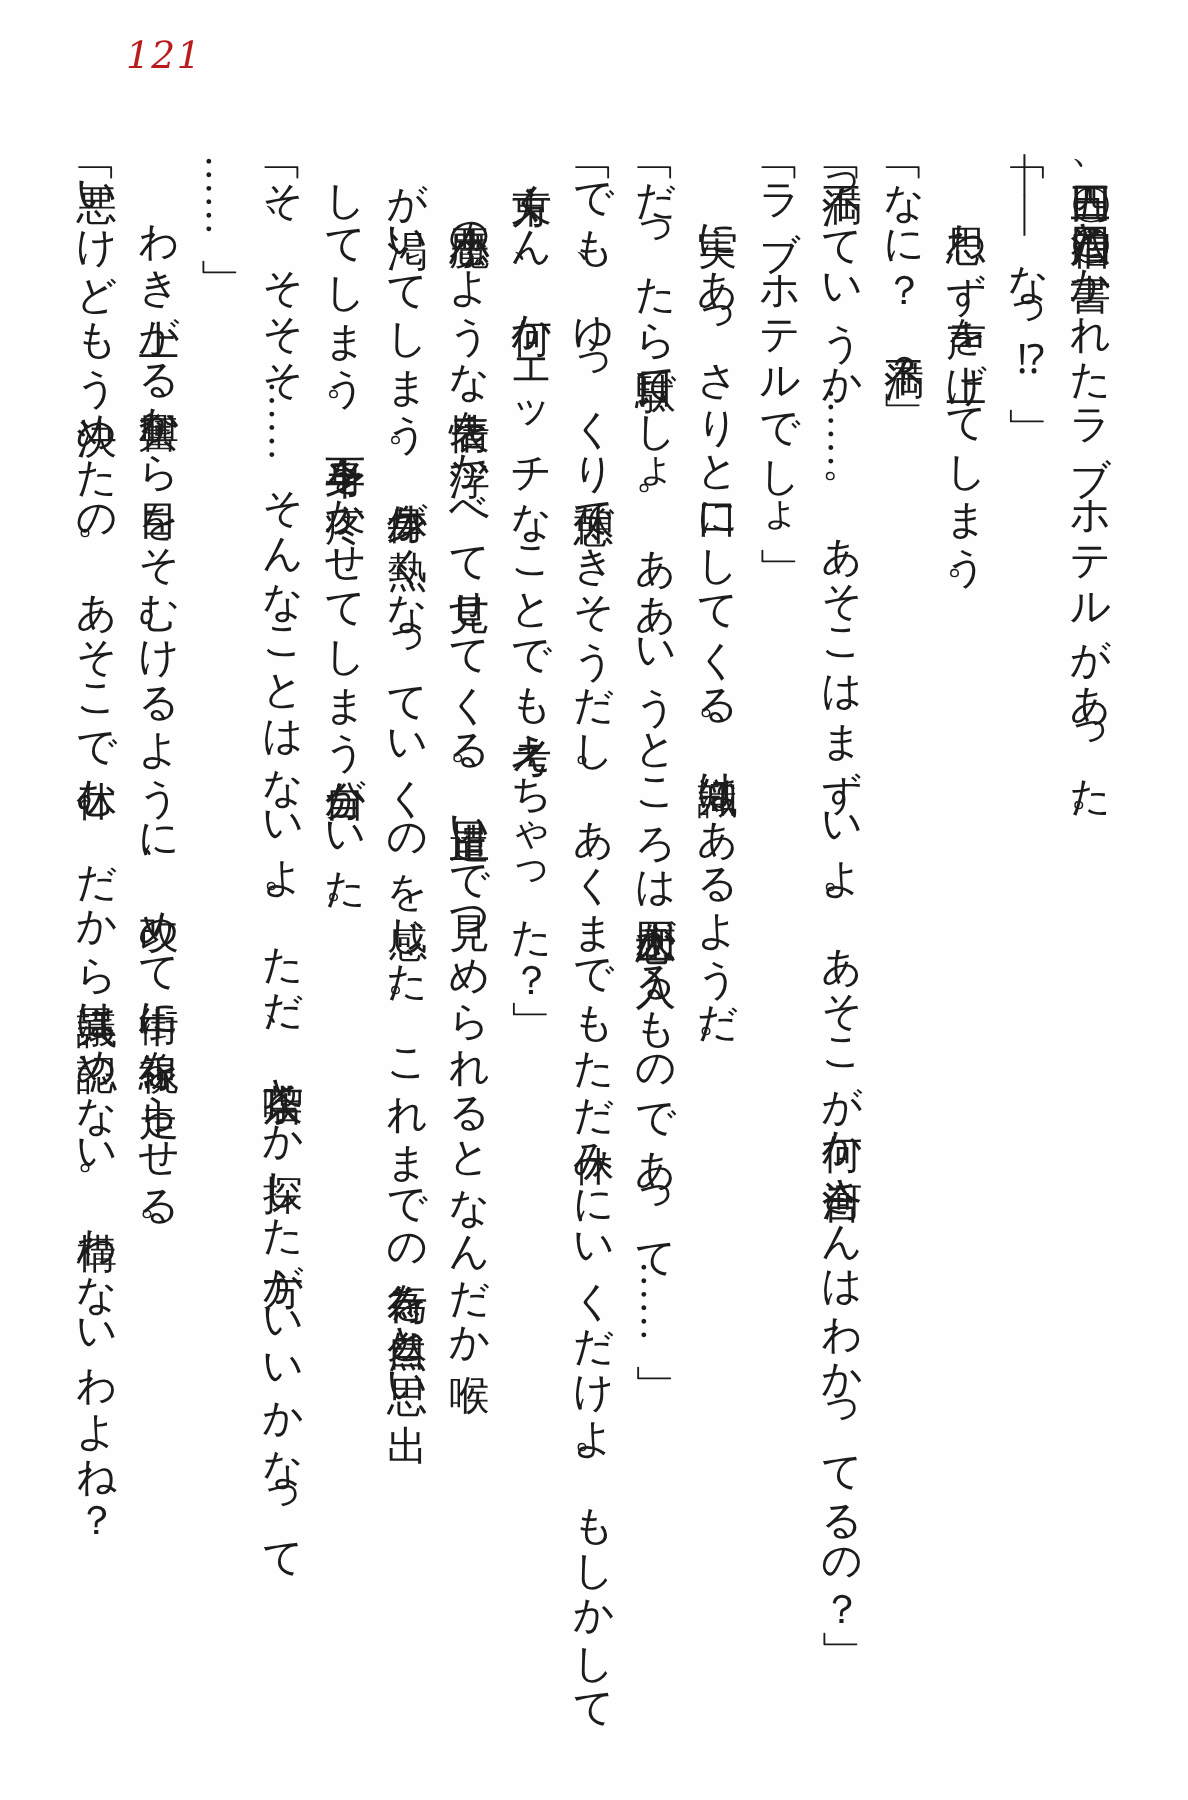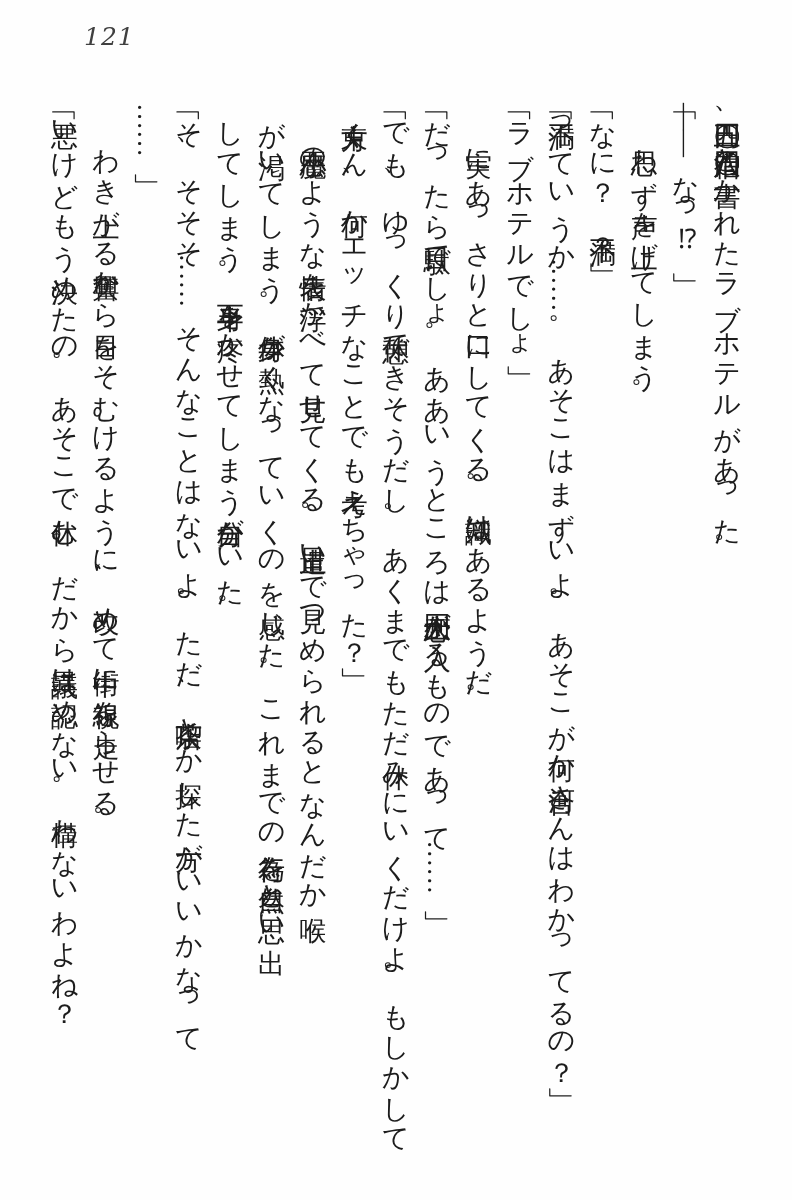--- a/index.html
+++ b/index.html
@@ -14,21 +14,21 @@
     overflow: hidden;
     font-family: "Liberation Serif", serif;
   }
   .page-number {
     position: absolute;
     left: 84px;
     top: 22px;
     font-family: "DejaVu Serif", serif;
     font-style: italic;
     font-size: 25px;
-    color: #404040;
+    color: #b91c1c;
     letter-spacing: 1px;
   }
   .text-block {
     position: absolute;
     top: 103px;
     right: 45px;
     height: 1062px;
     writing-mode: vertical-rl;
     text-orientation: mixed;
     font-size: 27px;

